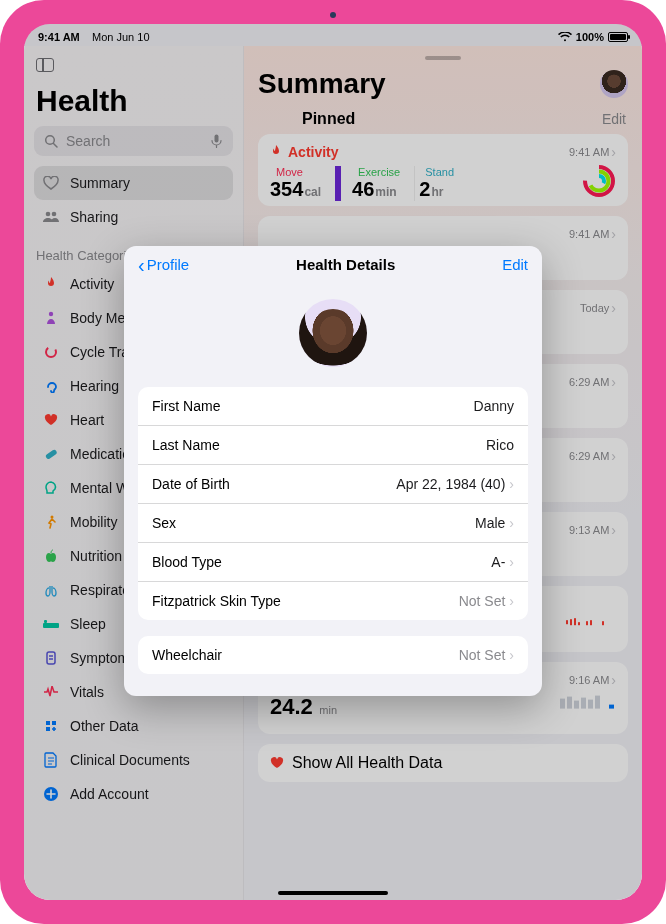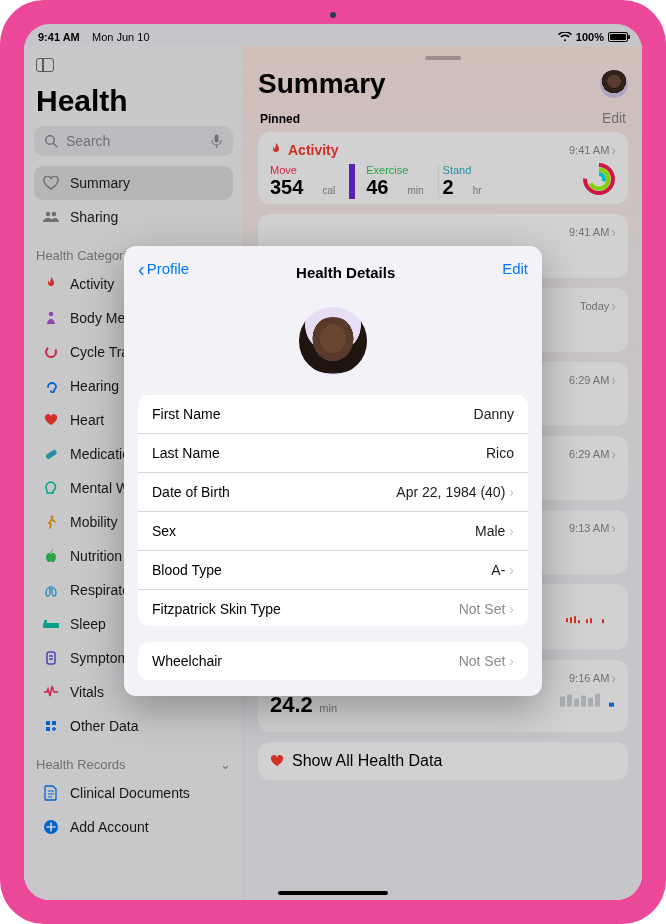--- a/index.html
+++ b/index.html
@@ -74,33 +74,33 @@
     overflow: hidden;
   }
   .grab { width: 36px; height: 4px; background: rgba(0,0,0,0.25); border-radius: 2px; margin: 2px auto 8px; }
   .main-header { display: flex; align-items: center; justify-content: space-between; margin-bottom: 10px; }
   .main-title { font-size: 28px; font-weight: 700; }
   .avatar-sm {
     width: 28px; height: 28px; border-radius: 50%;
     background: radial-gradient(circle at 50% 40%, #6b4a3a 30%, #3a2a22 31% 55%, #d6c8ef 56%);
   }
   .pinned-row { display: flex; justify-content: space-between; align-items: baseline; margin: 4px 2px 6px; }
-  .pinned-row .lbl { font-size: 12px; font-weight: 700; }
+  .pinned-row .lbl { font-size: 16px; font-weight: 700; margin-left: 42px; }
   .pinned-row .edit { font-size: 14px; color: #8a8a8e; }
   .card {
     background: #fff; border-radius: 12px; padding: 10px 12px; margin-bottom: 10px;
     position: relative;
   }
   .card-hdr { display:flex; align-items:center; justify-content: space-between; margin-bottom: 6px; }
   .card-hdr .name { font-size: 14px; font-weight: 600; display: flex; align-items: center; gap: 6px; }
   .card-hdr .time { font-size: 11px; color: #8a8a8e; display:flex; align-items:center; gap:2px; }
   .act-row { display:flex; gap: 14px; }
-  .act-col .k { font-size: 11px; }
+  .act-col .k { font-size: 11px; margin-left: 6px; }
   .act-col .v { font-size: 20px; font-weight: 700; }
-  .act-col .u { font-size: 10px; font-weight: 400; color:#8a8a8e; margin-left:19px; }
+  .act-col .u { font-size: 12px; font-weight: 700; color:#8a8a8e; margin-left:1px; }
   .rings { position:absolute; right: 12px; bottom: 8px; width: 34px; height: 34px; }
   .smallcard-right { position:absolute; right: 12px; top: 50%; transform: translateY(-30%); }
   .bignum { font-size: 22px; font-weight: 700; }
   .unit { font-size: 11px; color:#8a8a8e; margin-left: 2px; }
   .home-ind { position:absolute; bottom: 5px; left: 50%; transform: translateX(-50%); width: 110px; height: 4px; background:#000; border-radius: 3px; }
 
   
   .dim {
     position: absolute; inset: 0; background: rgba(0,0,0,0.18);
     pointer-events: none;
@@ -111,21 +111,21 @@
     background: #f2f2f7; border-radius: 12px;
     box-shadow: 0 12px 40px rgba(0,0,0,0.3);
     overflow: hidden;
     display: flex; flex-direction: column;
   }
   .sheet-nav {
     display:flex; align-items:center; justify-content: space-between;
     padding: 10px 14px;
   }
   .back { color: #007aff; font-size: 15px; display:flex; align-items:center; gap:2px; }
-  .sheet-title { font-size: 15px; font-weight: 600; margin-top: 8px; }
+  .sheet-title { font-size: 15px; font-weight: 600; }
   .edit-btn { color: #007aff; font-size: 15px; }
   .avatar-lg {
     width: 68px; height: 68px; border-radius: 50%; margin: 16px auto 20px;
     background: #e7def6; position: relative; overflow: hidden;
     display:flex; align-items:center; justify-content:center;
   }
   .face {
     width: 48px; height: 48px; border-radius: 50%;
     background: radial-gradient(ellipse at 50% 45%, #6a4532 38%, #5a3a2a 39% 60%, transparent 61%);
     position: relative;
@@ -341,24 +341,20 @@
                   <rect x="2" y="2" width="4" height="4" fill="currentColor"></rect>
                   <rect x="8" y="2" width="4" height="4" fill="currentColor"></rect>
                   <rect x="2" y="8" width="4" height="4" fill="currentColor"></rect>
                   <path d="M10 8v4M8 10h4" stroke="currentColor" stroke-width="1.6"></path>
                 </svg>
               </span>
               <span>Other Data</span>
             </div>
           </div>
 
-        <div class="sb-section">
-          <span>Health Records</span>
-          <span class="chev">⌄</span>
-        </div>
         <div class="sb-item">
           <span class="ic c-blue">
             <svg width="14" height="16" viewBox="0 0 14 16">
                 <path d="M2 1h7l3 3v10a1 1 0 01-1 1H2a1 1 0 01-1-1V2a1 1 0 011-1z" fill="none" stroke="#007aff" stroke-width="1.3"></path>
                 <path d="M4 6h6M4 9h6M4 12h4" stroke="#007aff" stroke-width="1.2"></path>
               </svg>
           </span>
           <span>Clinical Documents</span>
         </div>
         <div class="sb-item">

